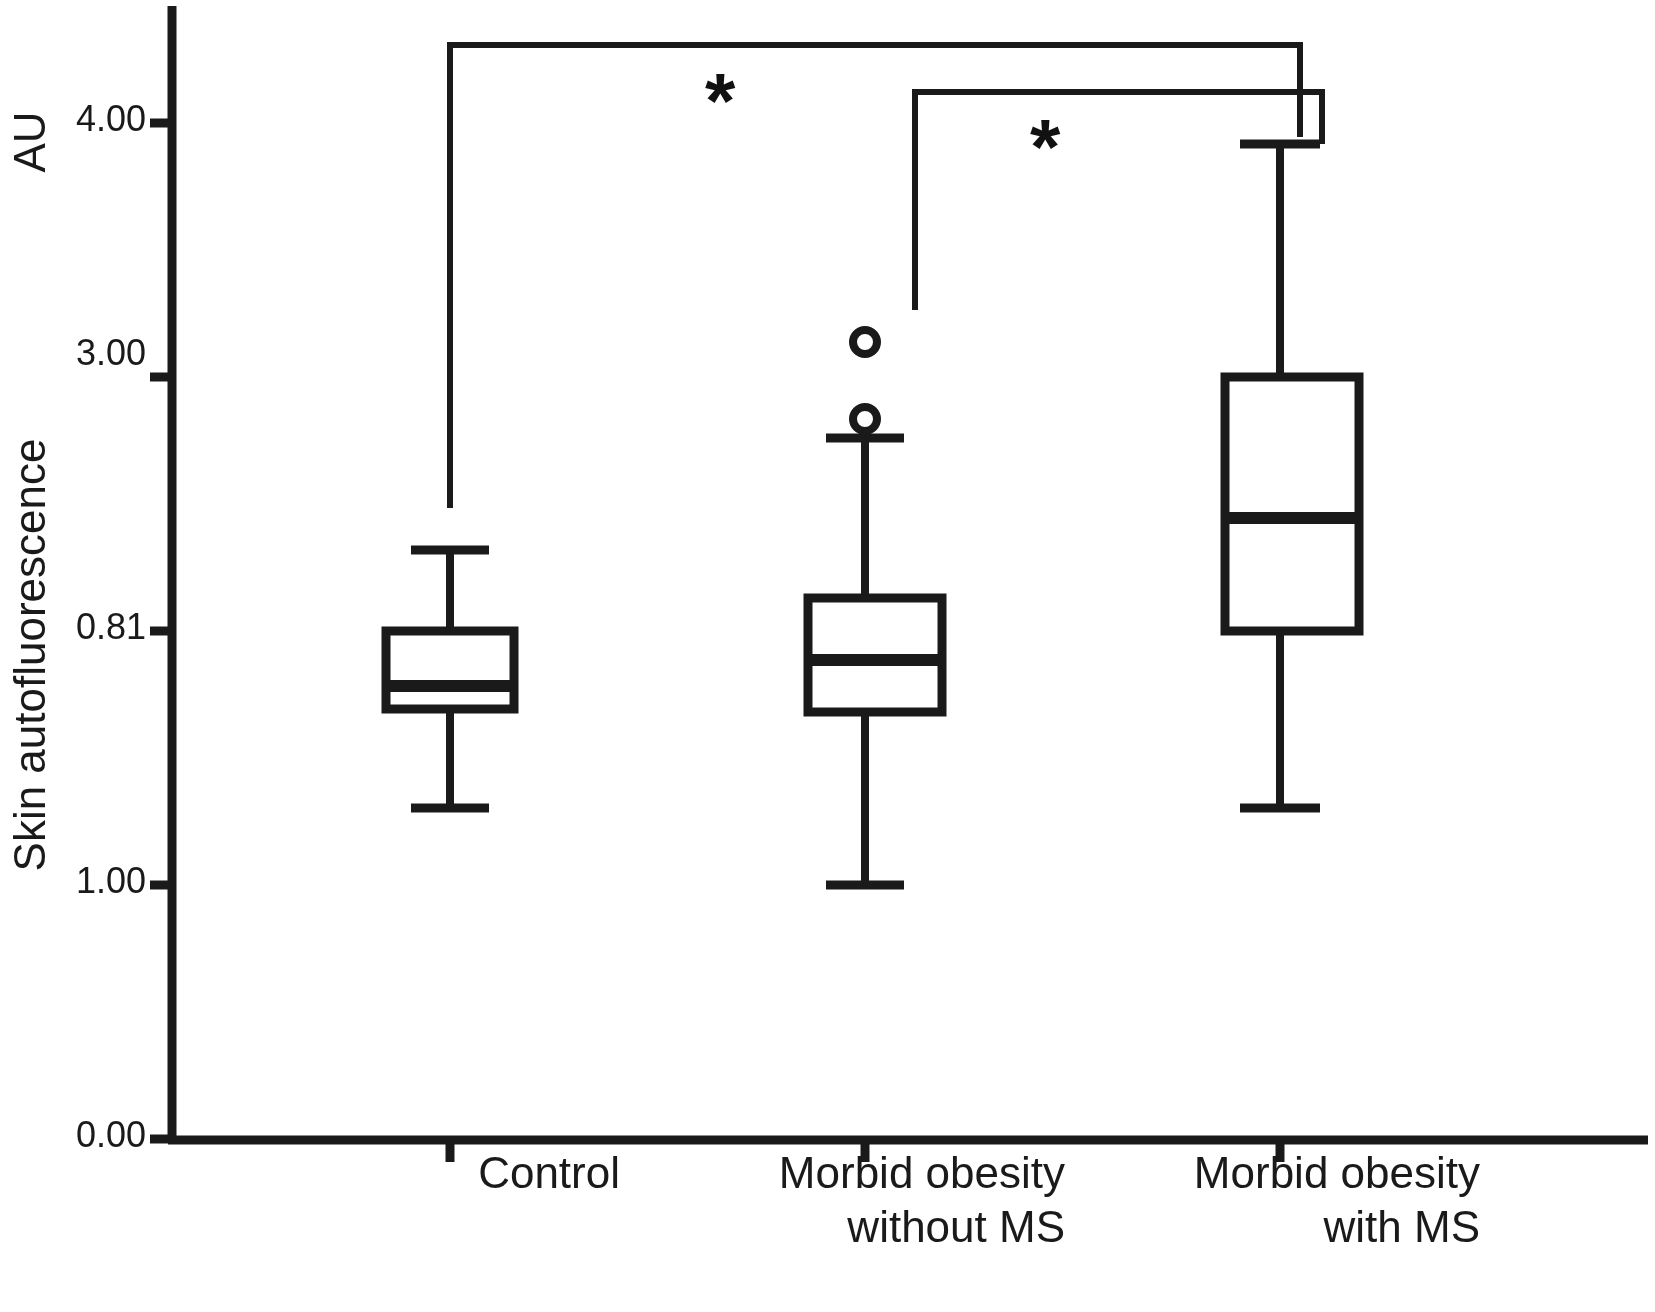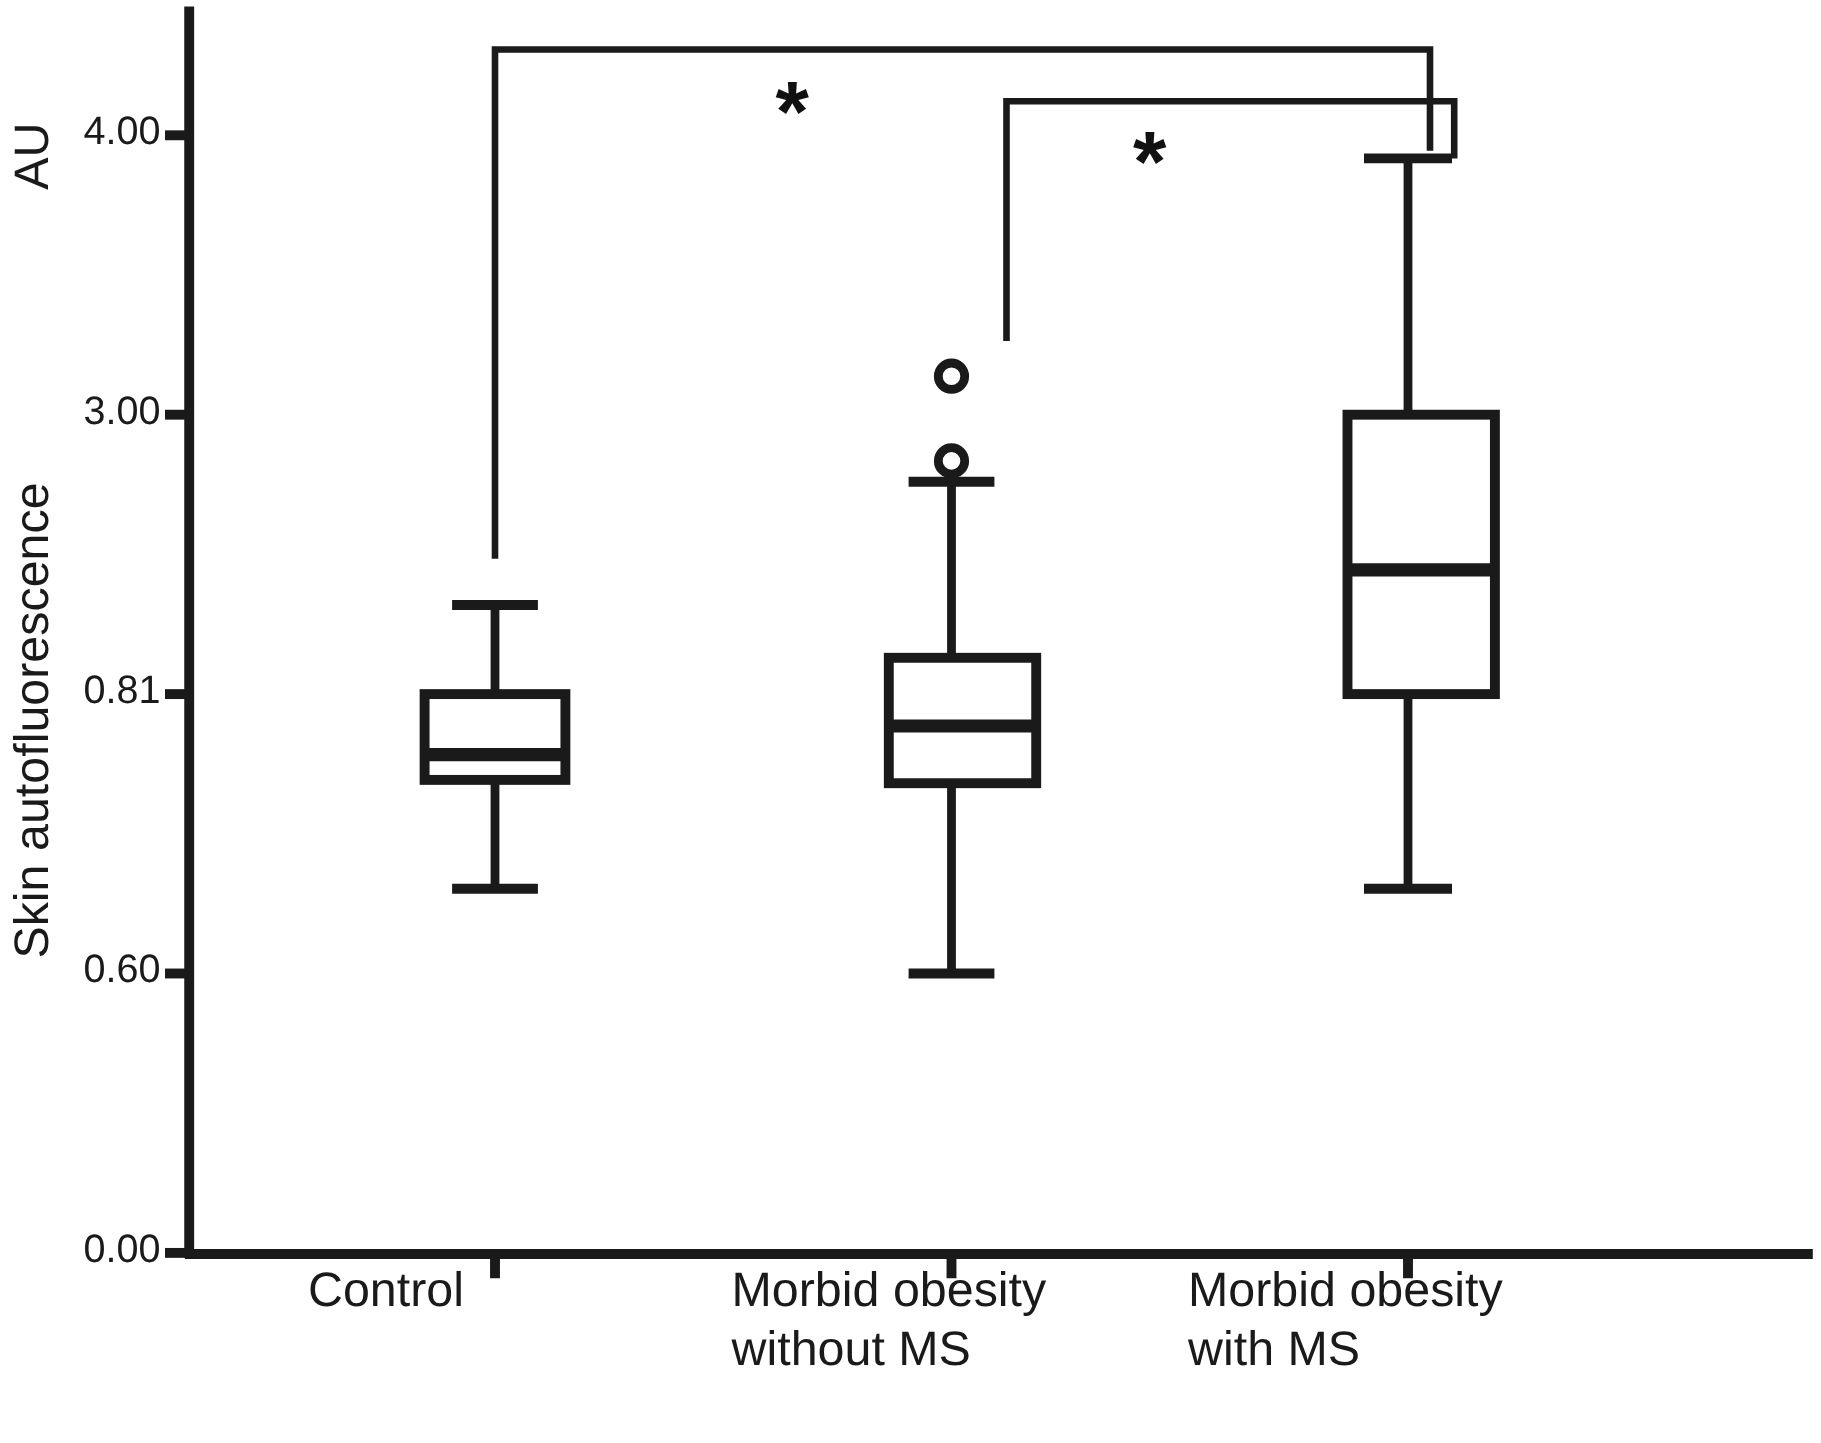--- a/index.html
+++ b/index.html
@@ -70,21 +70,21 @@
     color: #1a1a1a;
     font-size: 36px;
     text-align: right;
     white-space: nowrap;
     user-select: none;
   }
   .xtick-label {
     position: absolute;
     color: #1a1a1a;
     font-size: 44px;
-    text-align: left;
+    text-align: right;
     line-height: 1.22;
     white-space: pre-line;
     user-select: none;
   }
   .sig-star {
     position: absolute;
     color: #111111;
     font-size: 78px;
     font-weight: 700;
     line-height: 1;
@@ -98,23 +98,23 @@
 
   <div class="axis-title" id="ylabel-au">
     <span>AU</span>
   </div>
 
   <div class="axis-title" id="ylabel-main">
     <span>Skin autofluorescence</span>
   </div>
 
   <div class="tick-label" style="left: 0px; top: 98px; width: 146px;">4.00</div>
-  <div class="tick-label" style="left: 0px; top: 352px; width: 146px; text-align: right;">3.00</div>
+  <div class="tick-label" style="left: 0px; top: 332px; width: 146px; text-align: right;">3.00</div>
   <div class="tick-label" style="left: 0px; top: 606px; width: 146px;">0.81</div>
-  <div class="tick-label" style="left: 0px; top: 860px; width: 146px;">0.60</div>
+  <div class="tick-label" style="left: 0px; top: 860px; width: 146px;">1.00</div>
   <div class="tick-label" style="left: 0px; top: 1114px; width: 146px;">0.00</div>
 
   <div class="xtick-label" style="left: 280px; top: 1146px; width: 340px;">Control</div>
   <div class="xtick-label" style="left: 665px; top: 1146px; width: 400px;">Morbid obesity
 without MS</div>
   <div class="xtick-label" style="left: 1080px; top: 1146px; width: 400px;">Morbid obesity
 with MS</div>
 
   <div class="sig-star" style="left: 705px; top: 62px;">*</div>
   <div class="sig-star" style="left: 1030px; top: 108px;">*</div>

